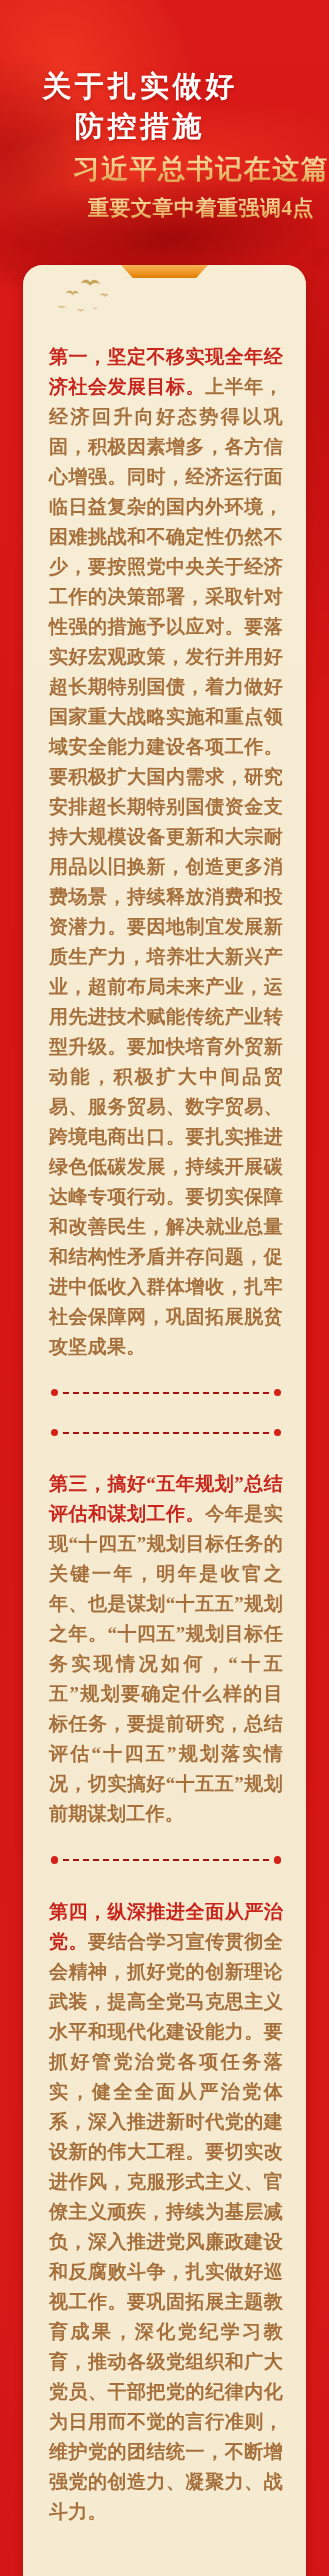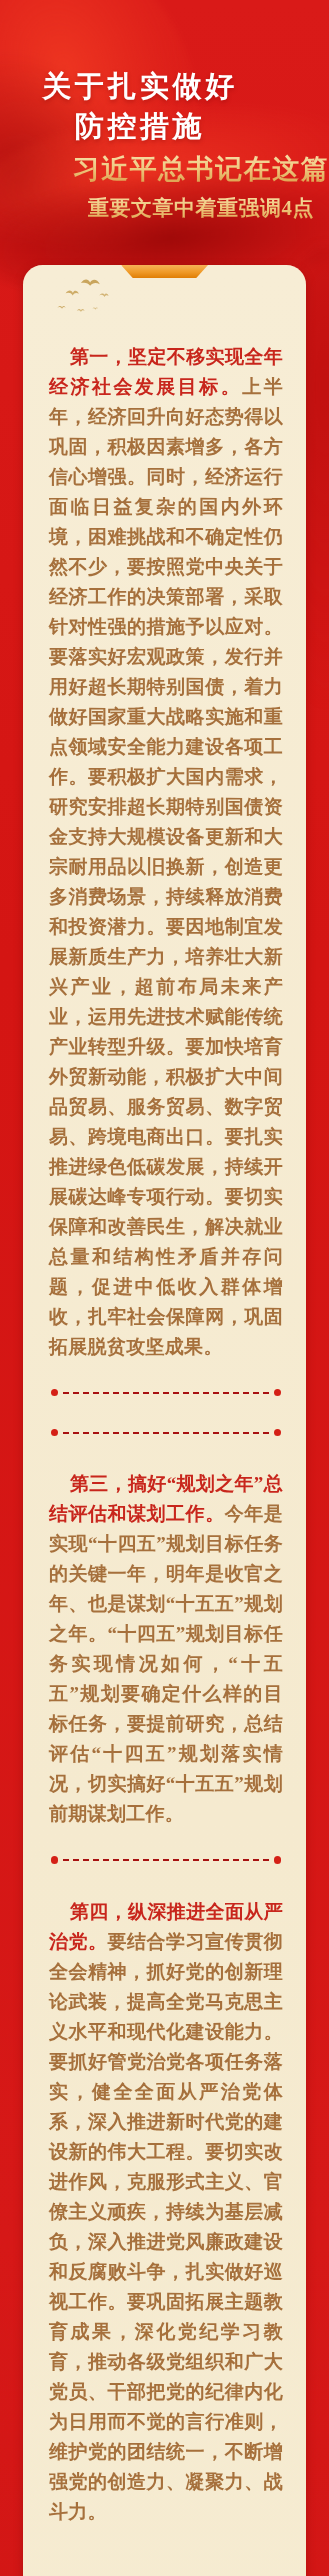--- a/index.html
+++ b/index.html
@@ -60,21 +60,21 @@
     background:linear-gradient(180deg,#F6B257 0%,#EF9A28 55%,#E07E05 100%);
     clip-path:polygon(0 0,100% 0,86% 100%,14% 100%);
   }
   .birds{position:absolute;left:27px;top:13.4px;width:67px;height:46px;}
   .card-content{position:absolute;left:0;top:0;right:0;bottom:0;padding:77px 23px 0 26px;box-sizing:border-box;}
   .para{
     margin:0;font-size:19px;line-height:30px;letter-spacing:0.3px;
     text-align:justify;text-justify:inter-ideograph;
     color:#A6703C;font-weight:700;
   }
-  .lead{color:#C8261C;margin-left:21px;}
+  .lead{color:#C8261C;}
   .divider{display:flex;align-items:center;margin:27px 2.1px 33px 2.1px;height:7.2px;}
   .divider .dot{width:7.2px;height:7.2px;border-radius:50%;background:#D42016;flex:0 0 auto;}
   .divider .dash-line{flex:1;height:0;border-top:2.6px dashed #A81111;margin:0 5.2px;}
 </style>
 </head>
 <body>
 
 <div class="ribbon ribbon-swirl-left"></div>
 <div class="ribbon ribbon-shadow-left"></div>
 <div class="ribbon ribbon-highlight-band"></div>
@@ -113,21 +113,21 @@
       <span class="dot"></span>
     </div>
 
 
     <div class="divider">
       <span class="dot"></span>
       <span class="dash-line"></span>
       <span class="dot"></span>
     </div>
 
-    <p class="para"><span class="lead">第三，搞好“规划之年”总结评估和谋划工作。</span><span>今年是实现“十四五”规划目标任务的关键一年，明年是收官之年、也是谋划“十五五”规划之年。“十四五”规划目标任务实现情况如何，“十五五”规划要确定什么样的目标任务，要提前研究，总结评估“十四五”规划落实情况，切实搞好“十五五”规划前期谋划工作。</span></p>
+    <p class="para"><span class="lead">第三，搞好“五年规划”总结评估和谋划工作。</span><span>今年是实现“十四五”规划目标任务的关键一年，明年是收官之年、也是谋划“十五五”规划之年。“十四五”规划目标任务实现情况如何，“十五五”规划要确定什么样的目标任务，要提前研究，总结评估“十四五”规划落实情况，切实搞好“十五五”规划前期谋划工作。</span></p>
 
     <div class="divider">
       <span class="dot"></span>
       <span class="dash-line"></span>
       <span class="dot"></span>
     </div>
 
     <p class="para"><span class="lead">第四，纵深推进全面从严治党。</span><span>要结合学习宣传贯彻全会精神，抓好党的创新理论武装，提高全党马克思主义水平和现代化建设能力。要抓好管党治党各项任务落实，健全全面从严治党体系，深入推进新时代党的建设新的伟大工程。要切实改进作风，克服形式主义、官僚主义顽疾，持续为基层减负，深入推进党风廉政建设和反腐败斗争，扎实做好巡视工作。要巩固拓展主题教育成果，深化党纪学习教育，推动各级党组织和广大党员、干部把党的纪律内化为日用而不觉的言行准则，维护党的团结统一，不断增强党的创造力、凝聚力、战斗力。</span></p>
   </div>
 

